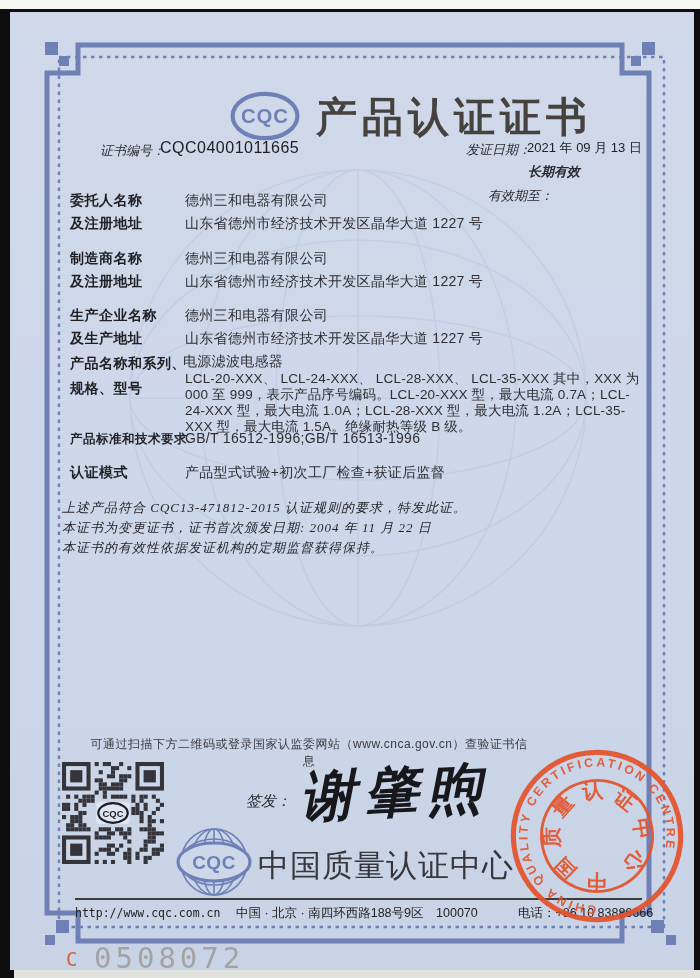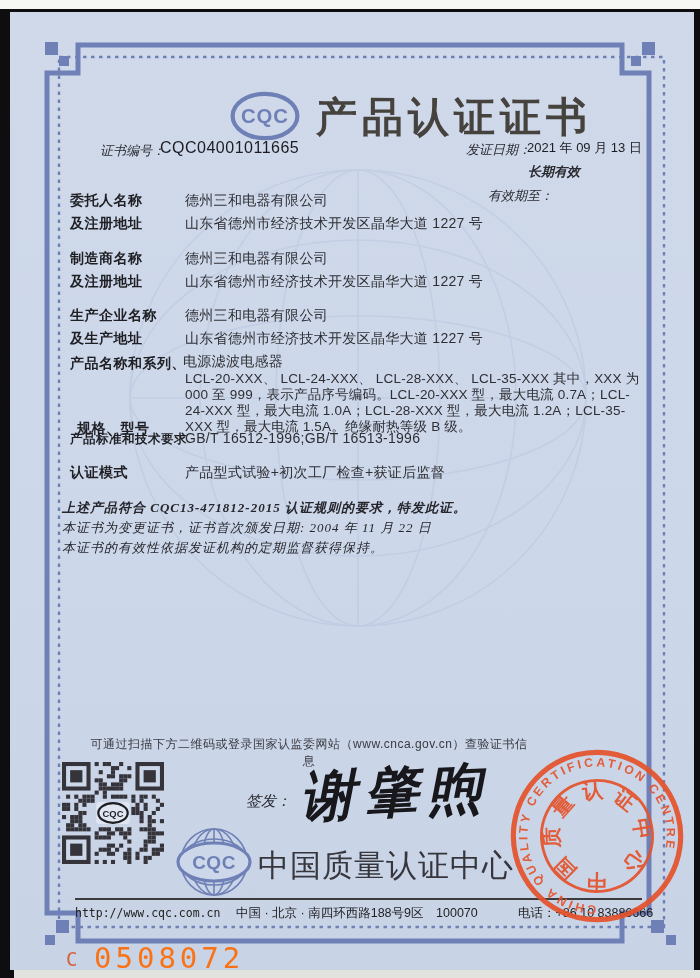--- a/index.html
+++ b/index.html
@@ -24,21 +24,21 @@
   .verify{font-size:12px;color:#3a3a40;text-align:center;letter-spacing:.5px;}
   .sign-lb{font-size:15px;color:#2a2a30;}
   .signature{font-family:"Liberation Serif",serif;font-style:italic;font-weight:600;
              font-size:55px;color:#17171c;letter-spacing:8px;transform:rotate(-3deg);white-space:nowrap;}
   .org-name{font-size:31px;font-weight:500;letter-spacing:1px;color:#36363c;white-space:nowrap;}
   .footer-line{left:75px;top:898px;width:567px;height:2px;background:#3c3c3c;}
   .f-web{font-family:"DejaVu Sans Mono",monospace;font-size:11.5px;color:#222;}
   .f-addr,.f-tel{font-size:12.5px;color:#222;}
   .seal{left:503px;top:742px;width:188px;height:188px;opacity:.93;}
   .serial-c{font-size:19px;color:#d4603a;font-family:"DejaVu Sans Mono",monospace;}
-  .serial-n{font-size:29px;color:#f97316;letter-spacing:4px;font-family:"DejaVu Sans Mono",monospace;}
+  .serial-n{font-size:29px;color:#a3a3a3;letter-spacing:4px;font-family:"DejaVu Sans Mono",monospace;}
   .qr{left:62px;top:762px;width:102px;height:102px;}
   .hdr-logo{left:228px;top:89px;width:74px;height:54px;}
   .org-globe{left:176px;top:824px;width:76px;height:76px;}
 </style>
 </head>
 <body>
 
 <div class="stage">
 
   <div class="abs top-strip"></div>
@@ -91,31 +91,31 @@
   <div class="abs val" style="left:185px;top:250px;">德州三和电器有限公司</div>
   <div class="abs lbl" style="left:70px;top:273px;">及注册地址</div>
   <div class="abs val" style="left:185px;top:273px;">山东省德州市经济技术开发区晶华大道 1227 号</div>
 
   <div class="abs lbl" style="left:70px;top:307px;">生产企业名称</div>
   <div class="abs val" style="left:185px;top:307px;">德州三和电器有限公司</div>
   <div class="abs lbl" style="left:70px;top:330px;text-align:center;">及生产地址</div>
   <div class="abs val" style="left:185px;top:330px;">山东省德州市经济技术开发区晶华大道 1227 号</div>
 
   <div class="abs lbl" style="left:70px;top:355px;">产品名称和系列、</div>
-  <div class="abs lbl" style="left:77px;top:380px;margin-top:40px;">规格、型号</div>
+  <div class="abs lbl" style="left:70px;top:380px;">规格、型号</div>
   <div class="abs val" style="left:183px;top:353px;">电源滤波电感器</div>
   <div class="abs spec" style="left:185px;top:371px;width:462px;white-space:normal;">LCL-20-XXX、 LCL-24-XXX、 LCL-28-XXX、 LCL-35-XXX 其中，XXX 为 000 至 999，表示产品序号编码。LCL-20-XXX 型，最大电流 0.7A；LCL-24-XXX 型，最大电流 1.0A；LCL-28-XXX 型，最大电流 1.2A；LCL-35-XXX 型，最大电流 1.5A。绝缘耐热等级 B 级。</div>
 
   <div class="abs lbl" style="left:70px;top:431px;font-size:12.5px;">产品标准和技术要求</div>
   <div class="abs val" style="left:185px;top:430px;">GB/T 16512-1996;GB/T 16513-1996</div>
 
   <div class="abs lbl" style="left:70px;top:464px;">认证模式</div>
   <div class="abs val" style="left:185px;top:464px;">产品型式试验+初次工厂检查+获证后监督</div>
 
-  <div class="abs kai notes" style="left:62px;top:498px;font-weight:bold;">上述产品符合 CQC13-471812-2015 认证规则的要求，特发此证。</div>
+  <div class="abs kai notes" style="left:62px;top:498px;">上述产品符合 CQC13-471812-2015 认证规则的要求，特发此证。</div>
   <div class="abs kai notes" style="left:62px;top:518px;">本证书为变更证书，证书首次颁发日期: 2004 年 11 月 22 日</div>
   <div class="abs verify" style="left:88px;top:736px;width:442px;">可通过扫描下方二维码或登录国家认监委网站（www.cnca.gov.cn）查验证书信息</div>
 
   <div class="abs kai notes" style="left:62px;top:538px;">本证书的有效性依据发证机构的定期监督获得保持。</div>
 
   <svg class="abs qr" id="qr-svg" viewBox="0 0 25 25">
     <rect x="8" y="0" width="1" height="1" fill="#34343a"></rect>
       <rect x="10" y="0" width="1" height="1" fill="#34343a"></rect>
       <rect x="11" y="0" width="1" height="1" fill="#34343a"></rect>
       <rect x="14" y="0" width="1" height="1" fill="#34343a"></rect>

